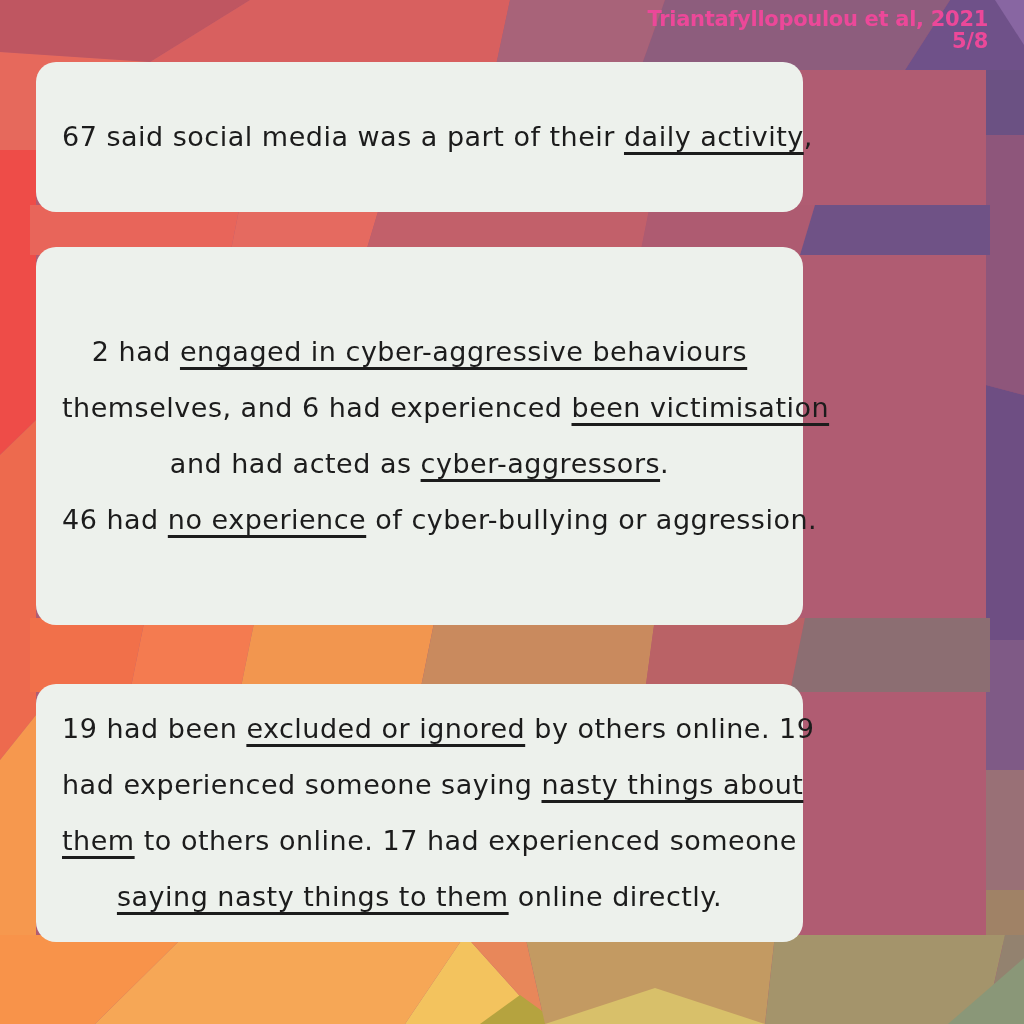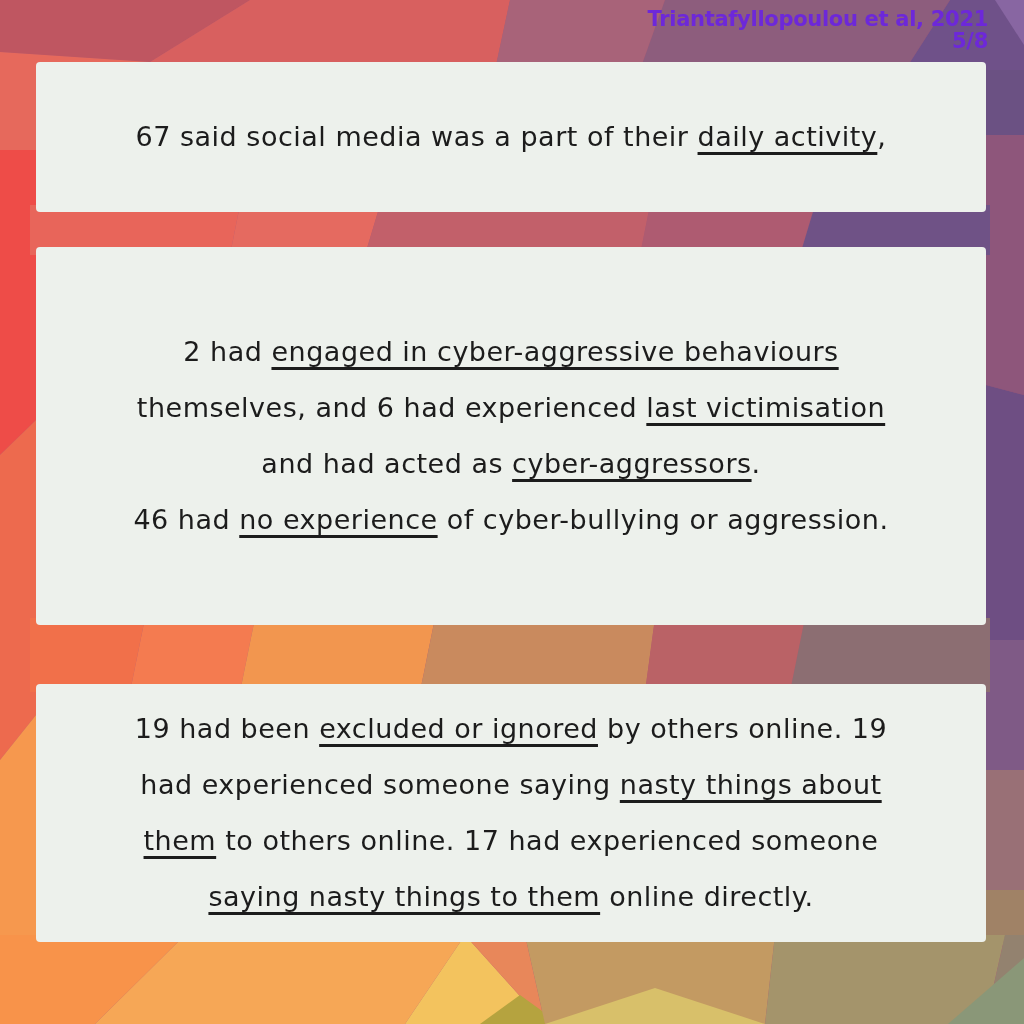--- a/index.html
+++ b/index.html
@@ -4,25 +4,25 @@
 <style>
   html,body{margin:0;padding:0;}
   body{
     width:1024px;height:1024px;position:relative;overflow:hidden;
     font-family:"DejaVu Sans","Liberation Sans",sans-serif;
   }
   #bg{position:absolute;left:0;top:0;width:1024px;height:1024px;display:block;}
   .header{
     position:absolute;top:8px;right:36px;text-align:right;
     font-weight:bold;font-size:21px;line-height:22px;
-    letter-spacing:-0.3px;color:#6d28d9;
+    letter-spacing:-0.3px;color:#ec4899;
   }
   .card{
-    position:absolute;left:36px;width:950px;
-    background:#edf1ec;border-radius:4px;
+    position:absolute;left:36px;width:767px;
+    background:#edf1ec;border-radius:20px;
     display:flex;flex-direction:column;justify-content:center;
     box-sizing:border-box;padding:16px 26px;
   }
   .card1{top:62px;height:150px;}
   .card2{top:247px;height:378px;}
   .card3{top:684px;height:258px;}
   .line{
     text-align:center;font-size:27px;line-height:56px;
     letter-spacing:0.5px;color:#1c1c1c;white-space:nowrap;
   }
@@ -80,21 +80,21 @@
 <div class="header">
   <div>Triantafyllopoulou et al, 2021</div>
   <div>5/8</div>
 </div>
 
 <div class="card card1">
     <div class="line"><span>67 said social media was a part of their </span><span class="u">daily activity</span><span>,</span></div>
   </div>
 <div class="card card2">
     <div class="line"><span>2 had </span><span class="u">engaged in cyber-aggressive behaviours</span></div>
-    <div class="line"><span>themselves, and 6 had experienced </span><span class="u">last victimisation</span></div>
+    <div class="line"><span>themselves, and 6 had experienced </span><span class="u">been victimisation</span></div>
     <div class="line"><span>and had acted as </span><span class="u">cyber-aggressors</span><span>.</span></div>
     <div class="line"><span>46 had </span><span class="u">no experience</span><span> of cyber-bullying or aggression.</span></div>
   </div>
 <div class="card card3">
     <div class="line"><span>19 had been </span><span class="u">excluded or ignored</span><span> by others online. 19</span></div>
     <div class="line"><span>had experienced someone saying </span><span class="u">nasty things about</span></div>
     <div class="line"><span class="u">them</span><span> to others online. 17 had experienced someone</span></div>
     <div class="line"><span class="u">saying nasty things to them</span><span> online directly.</span></div>
   </div>
 

